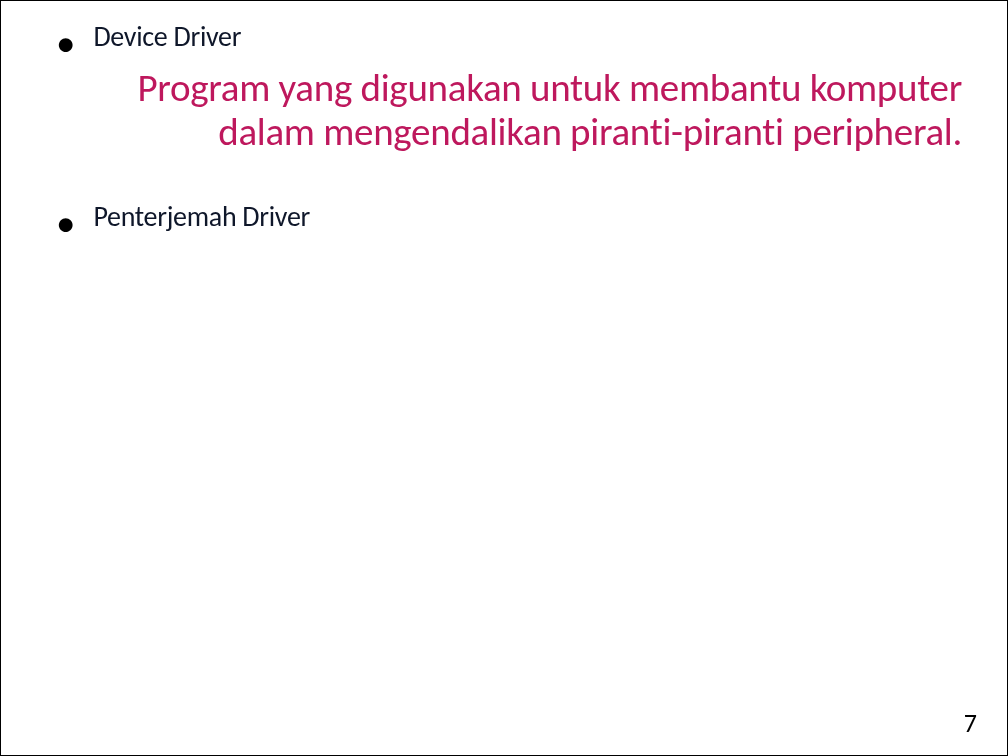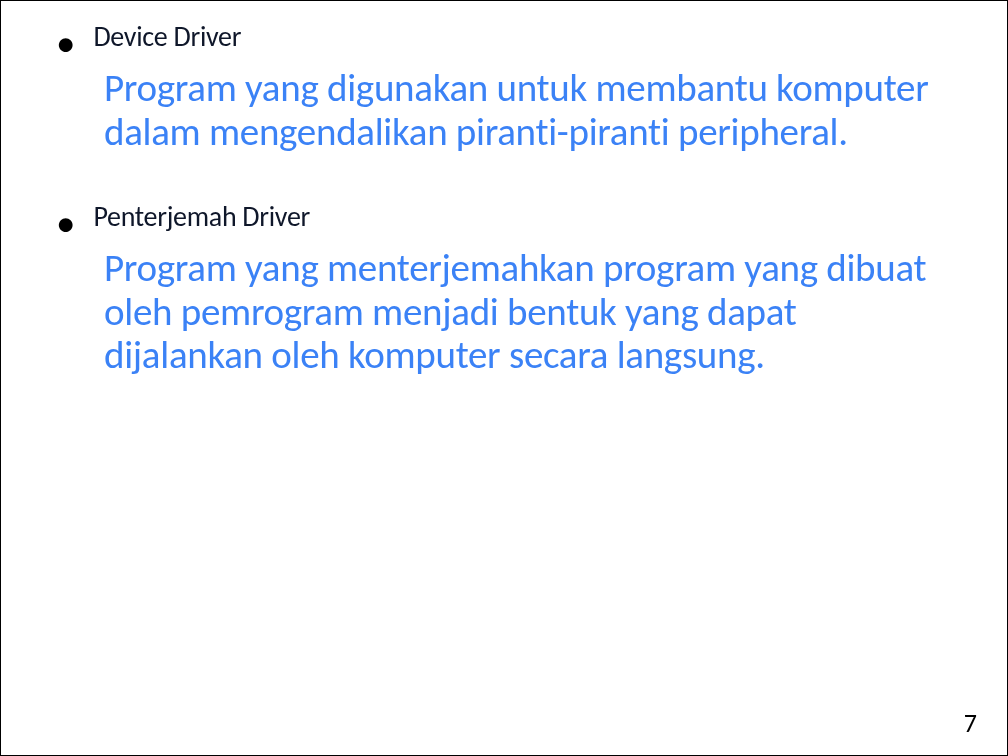--- a/index.html
+++ b/index.html
@@ -45,23 +45,24 @@
     .bullet-title {
       font-weight: normal;
       font-size: 28px;
       line-height: 1.15;
       color: #0f172a;
       letter-spacing: -0.3px;
     }
     .bullet-body {
       font-size: 39px;
       line-height: 1.12;
-      color: #3b82f6;
+      color: #be185d;
       margin-left: 48px;
       letter-spacing: -0.3px;
+      text-align: right;
     }
     .page-number {
       position: absolute;
       bottom: 16px;
       right: 30px;
       font-size: 26px;
       color: #000000;
     }
   </style>
 </head>
@@ -80,19 +81,18 @@
       <div class="bullet-body">Program yang digunakan untuk membantu komputer dalam mengendalikan piranti-piranti peripheral.</div>
     </div>
 
     <div class="bullet-item">
       <div class="bullet-row">
         <span class="bullet-marker">•</span>
         <div class="bullet-content">
           <div class="bullet-title">Penterjemah Driver</div>
         </div>
       </div>
-      <div class="bullet-body">Program yang menterjemahkan program yang dibuat oleh pemrogram menjadi bentuk yang dapat dijalankan oleh komputer secara langsung.</div>
     </div>
 
   </div>
 
   <div class="page-number">7</div>
 </div>
 
 </body></html>

